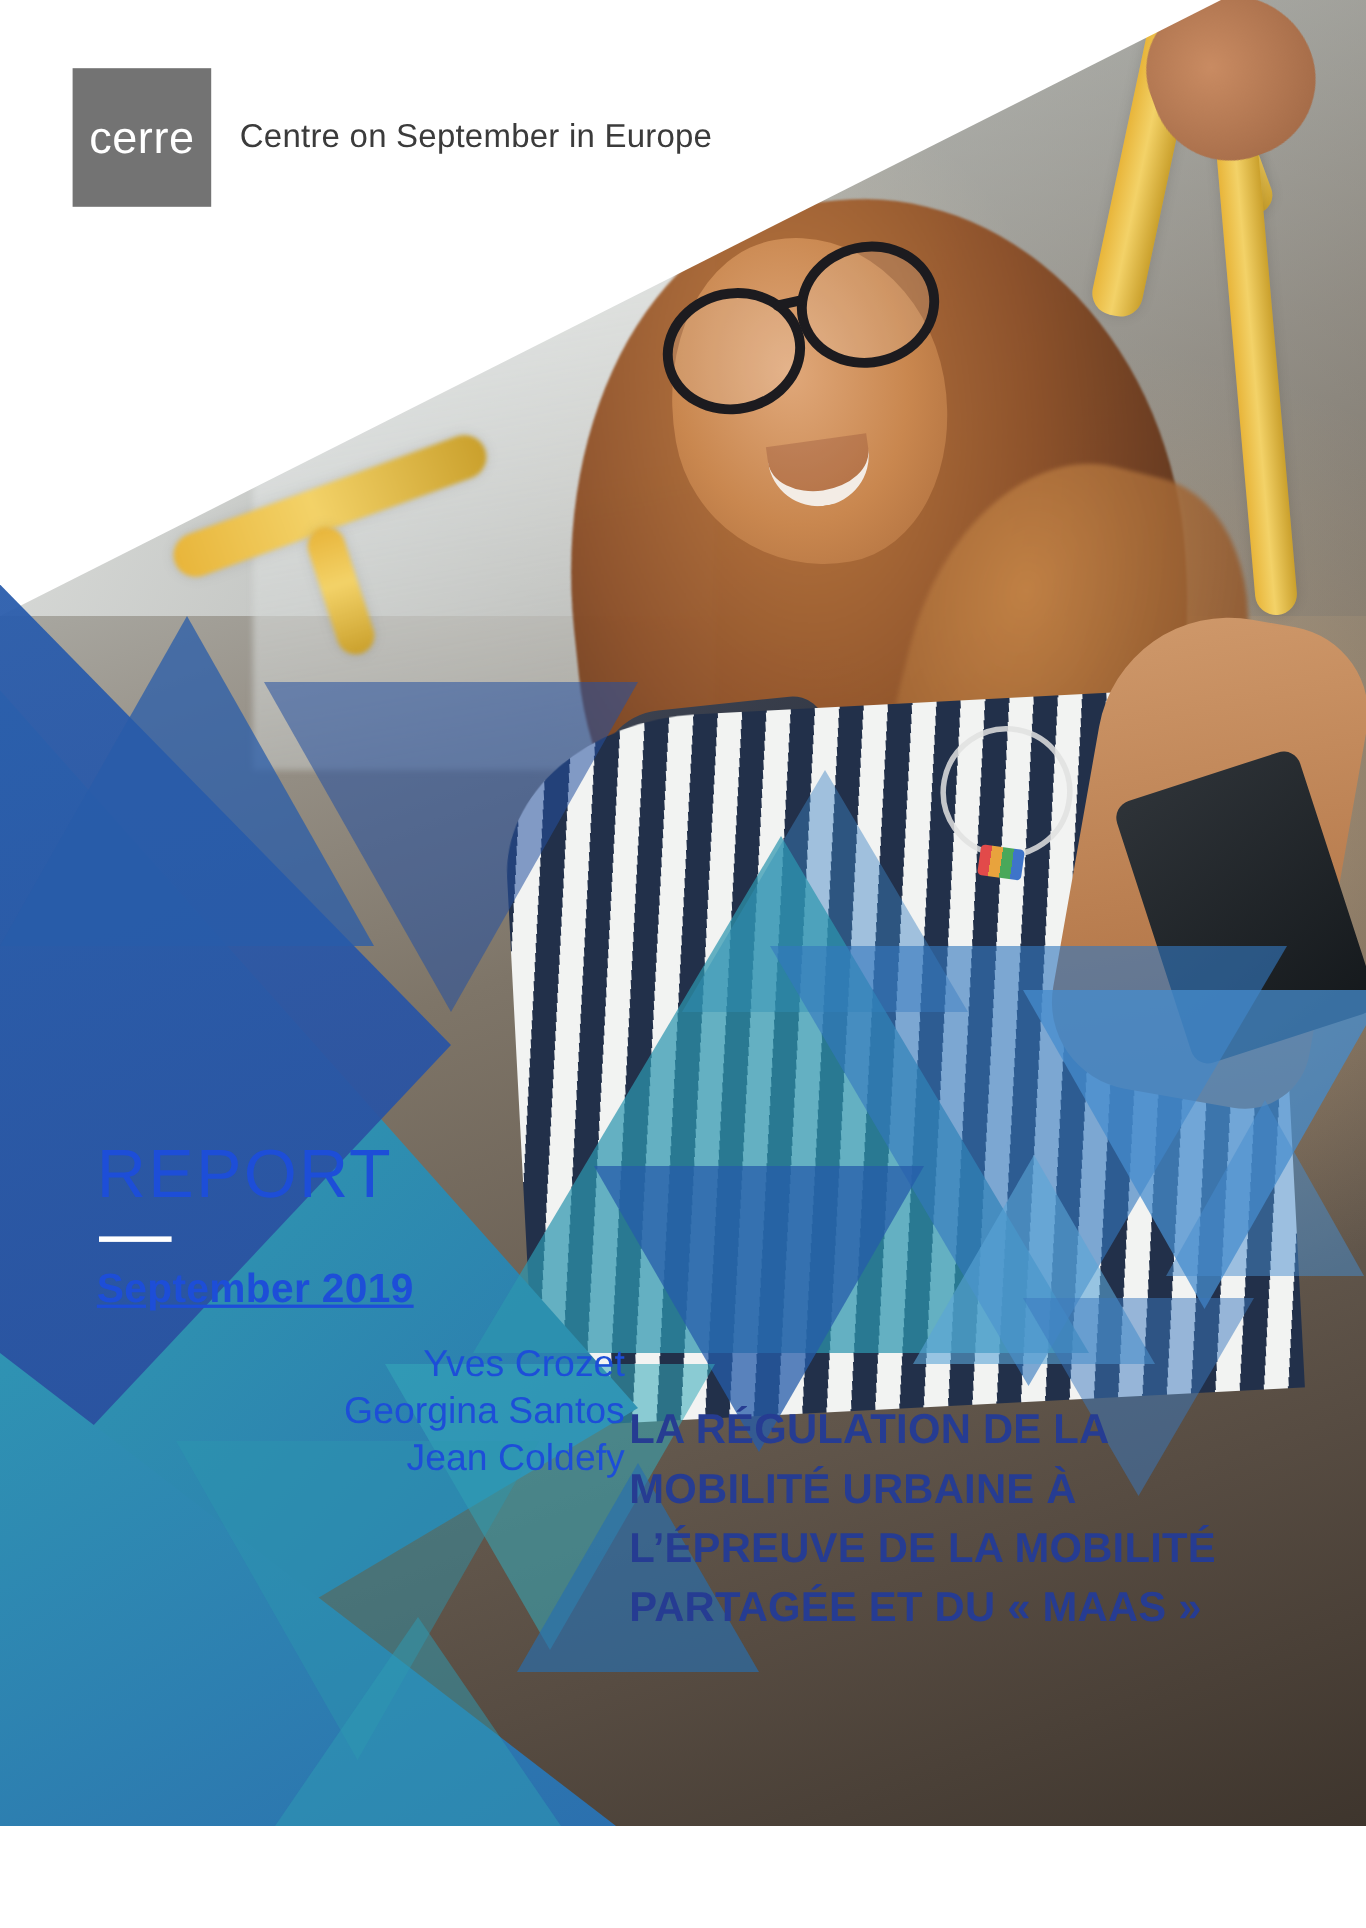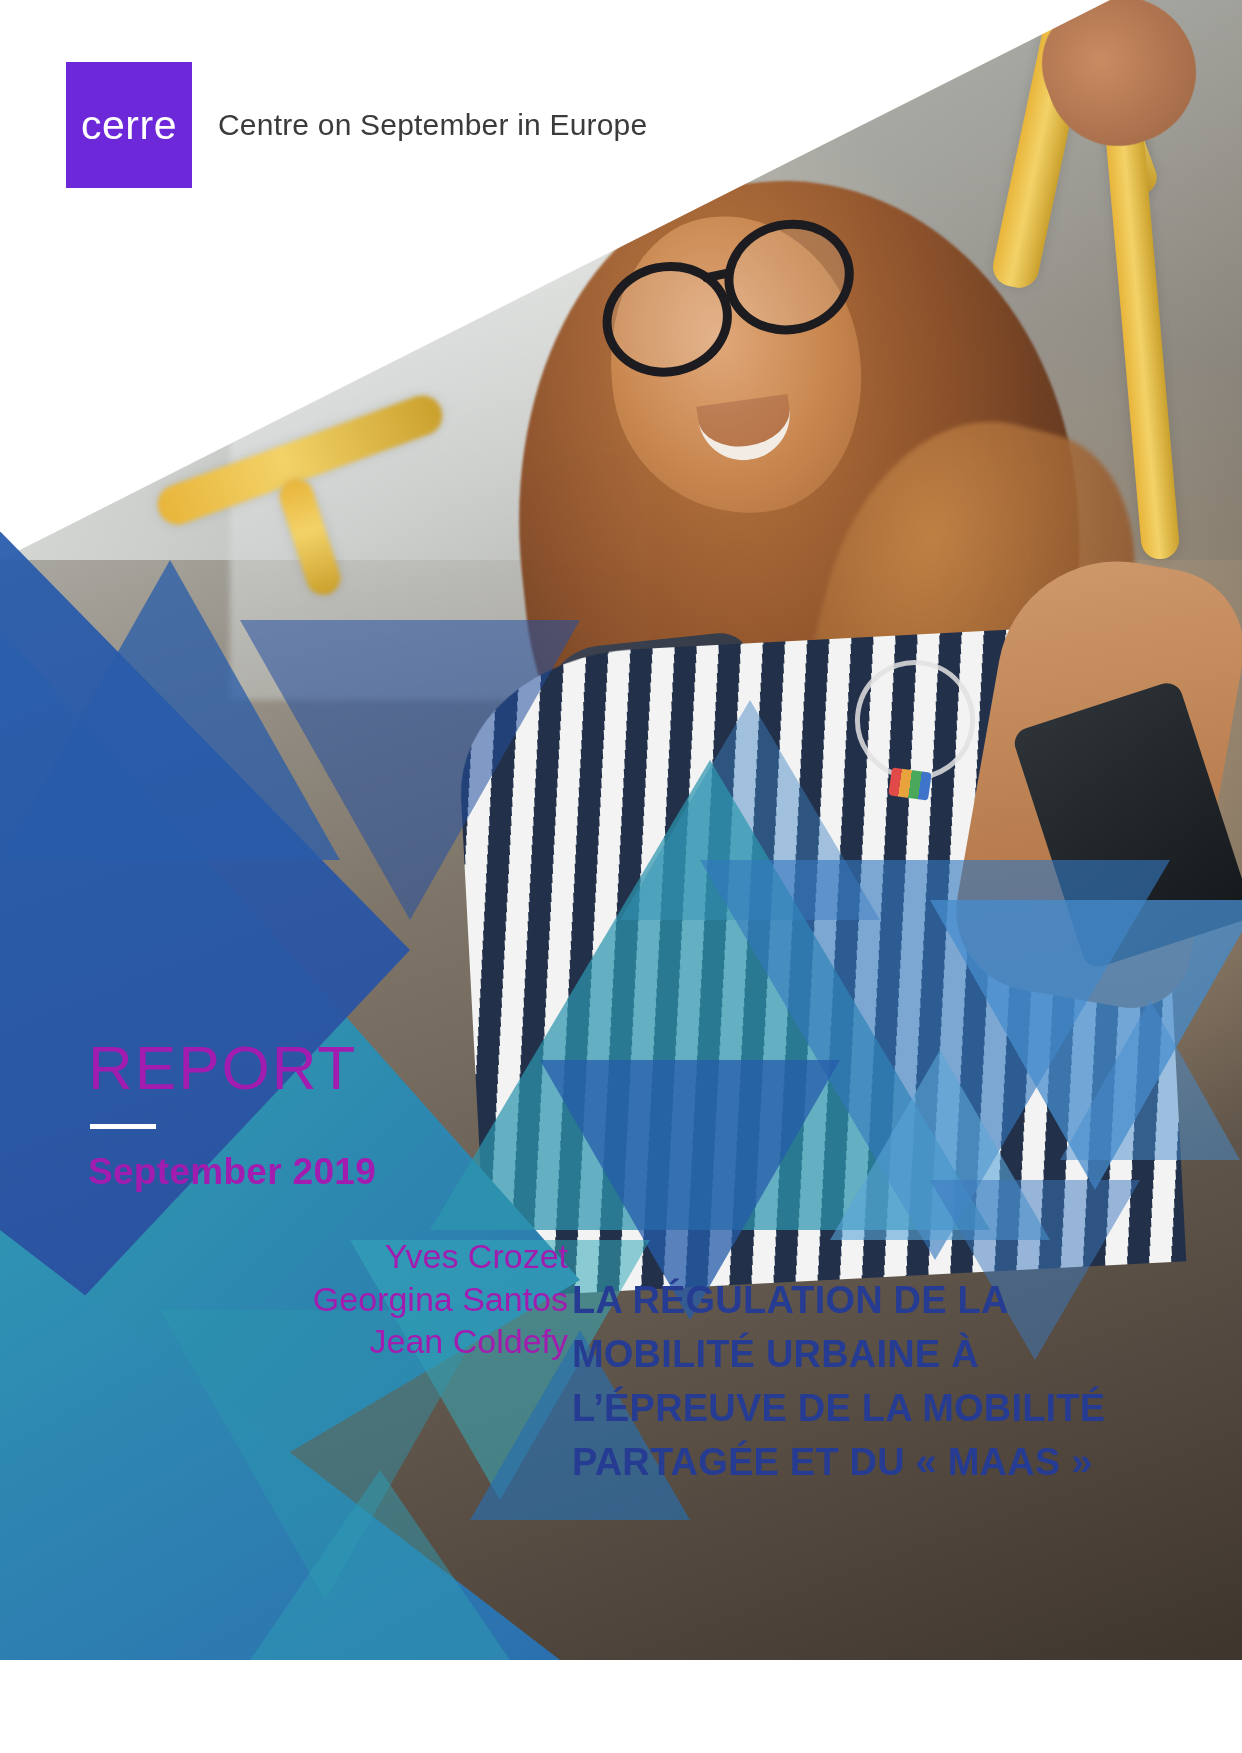--- a/index.html
+++ b/index.html
@@ -219,50 +219,50 @@
         background: rgba(46,155,180,0.5); clip-path: polygon(0 190px, 130px 0, 260px 190px); }
 
   
   .logo-block {
     position: absolute;
     left: 66px; top: 62px;
     display: flex; align-items: center;
   }
   .logo-square {
     width: 126px; height: 126px;
-    background: #6d28d9;
+    background: #737373;
     display: flex; align-items: center; justify-content: center;
   }
   .logo-word {
     color: #ffffff;
     font-size: 41px;
     letter-spacing: 0.5px;
     font-family: "Liberation Sans", sans-serif;
   }
   .logo-tagline {
     margin-left: 26px;
     color: #3b3b3b;
     font-size: 30px;
     letter-spacing: 0.2px;
     white-space: nowrap;
   }
 
   
-  .left-text { position:absolute; left: 88px; top: 1035px; width: 480px; color:#a21caf; }
+  .left-text { position:absolute; left: 88px; top: 1035px; width: 480px; color:#1d4ed8; }
   .report-word {
     font-size: 62px;
     letter-spacing: 2px;
     font-weight: 400;
     line-height: 1.05;
   }
   .rule {
     width: 66px; height: 5px; background: #ffffff; margin: 24px 0 22px 2px;
   }
   .date-line {
-    font-size: 37px; font-weight: bold; letter-spacing: 0.3px; margin-bottom: 42px;
+    font-size: 37px; font-weight: bold; letter-spacing: 0.3px; margin-bottom: 26px; text-decoration: underline;
   }
   .author { font-size: 34px; line-height: 1.25; font-weight: 400; text-align: right; }
 
   
   .title-block {
     position: absolute;
     left: 572px; top: 1274px;
     width: 560px;
     color: #263c92;
     font-weight: bold;

